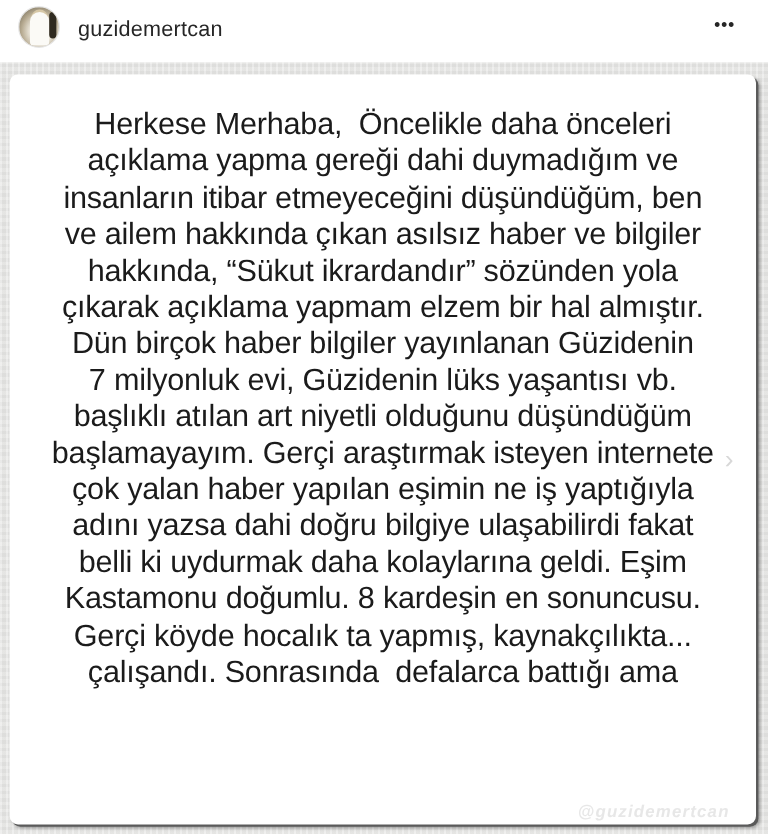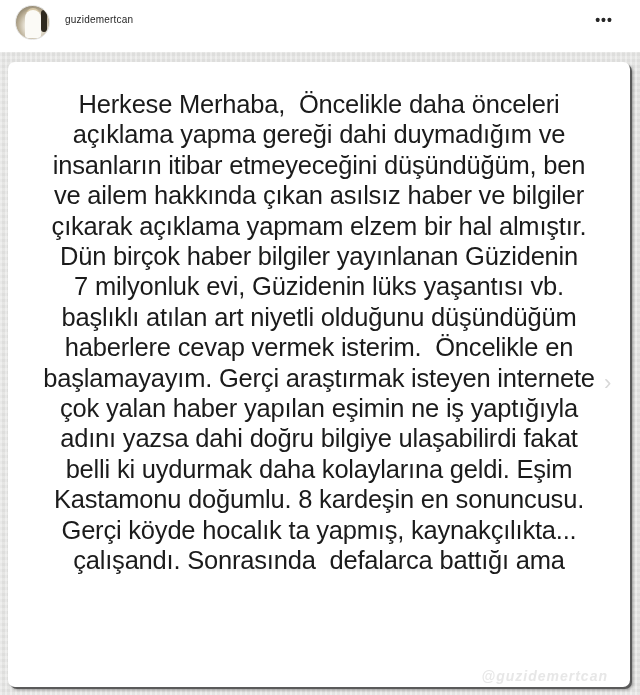--- a/index.html
+++ b/index.html
@@ -52,21 +52,21 @@
     position: absolute;
     right: 2px; top: 4px;
     width: 6px; height: 22px;
     background: #2f2a20;
     border-radius: 3px;
   }
   .username {
     position: absolute;
     left: 65px;
     top: 14px;
-    font-size: 10px;
+    font-size: 18px;
     color: #262626;
     letter-spacing: 0.2px;
   }
   .more-button {
     position: absolute;
     right: 24px;
     top: 10px;
     width: 24px;
     height: 20px;
     color: #262626;
@@ -150,25 +150,25 @@
   </div>
 </div>
 
 <div class="image-area">
   <div class="note-card">
     <div class="note-text">
       <span class="note-line">Herkese Merhaba,  Öncelikle daha önceleri</span>
       <span class="note-line">açıklama yapma gereği dahi duymadığım ve</span>
       <span class="note-line">insanların itibar etmeyeceğini düşündüğüm, ben</span>
       <span class="note-line">ve ailem hakkında çıkan asılsız haber ve bilgiler</span>
+      <span class="note-line">hakkında, “Sükut ikrardandır” sözünden yola</span>
       <span class="note-line">çıkarak açıklama yapmam elzem bir hal almıştır.</span>
       <span class="note-line">Dün birçok haber bilgiler yayınlanan Güzidenin</span>
       <span class="note-line">7 milyonluk evi, Güzidenin lüks yaşantısı vb.</span>
       <span class="note-line">başlıklı atılan art niyetli olduğunu düşündüğüm</span>
-      <span class="note-line">haberlere cevap vermek isterim.  Öncelikle en</span>
       <span class="note-line">başlamayayım. Gerçi araştırmak isteyen internete</span>
       <span class="note-line">çok yalan haber yapılan eşimin ne iş yaptığıyla</span>
       <span class="note-line">adını yazsa dahi doğru bilgiye ulaşabilirdi fakat</span>
       <span class="note-line">belli ki uydurmak daha kolaylarına geldi. Eşim</span>
       <span class="note-line">Kastamonu doğumlu. 8 kardeşin en sonuncusu.</span>
       <span class="note-line">Gerçi köyde hocalık ta yapmış, kaynakçılıkta...</span>
       <span class="note-line">çalışandı. Sonrasında  defalarca battığı ama</span>
     </div>
     <span class="next-arrow">›</span>
     <span class="watermark">@guzidemertcan</span>

